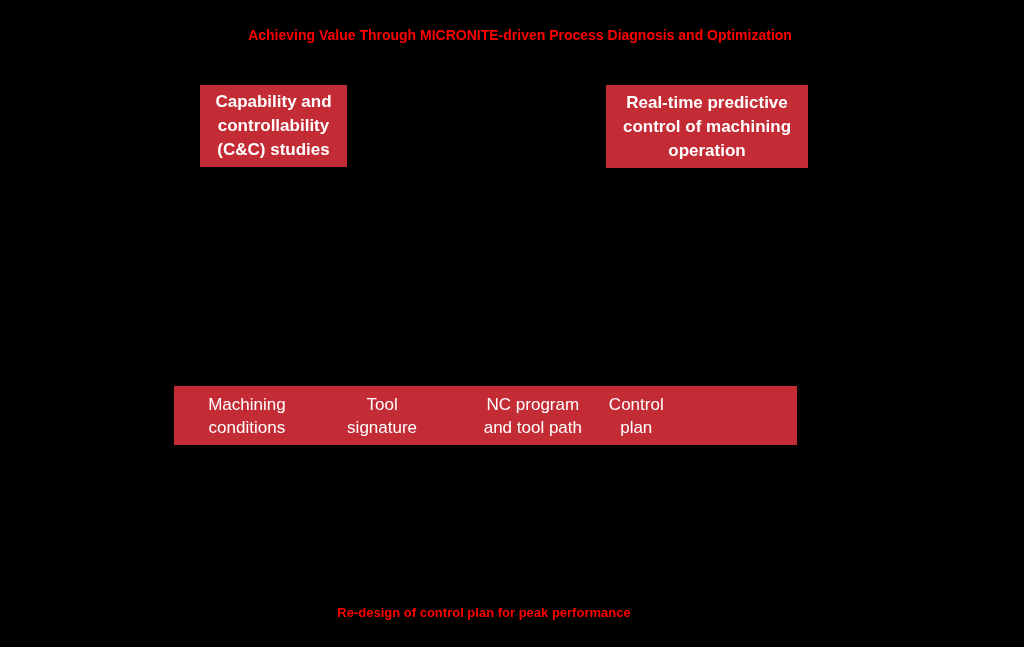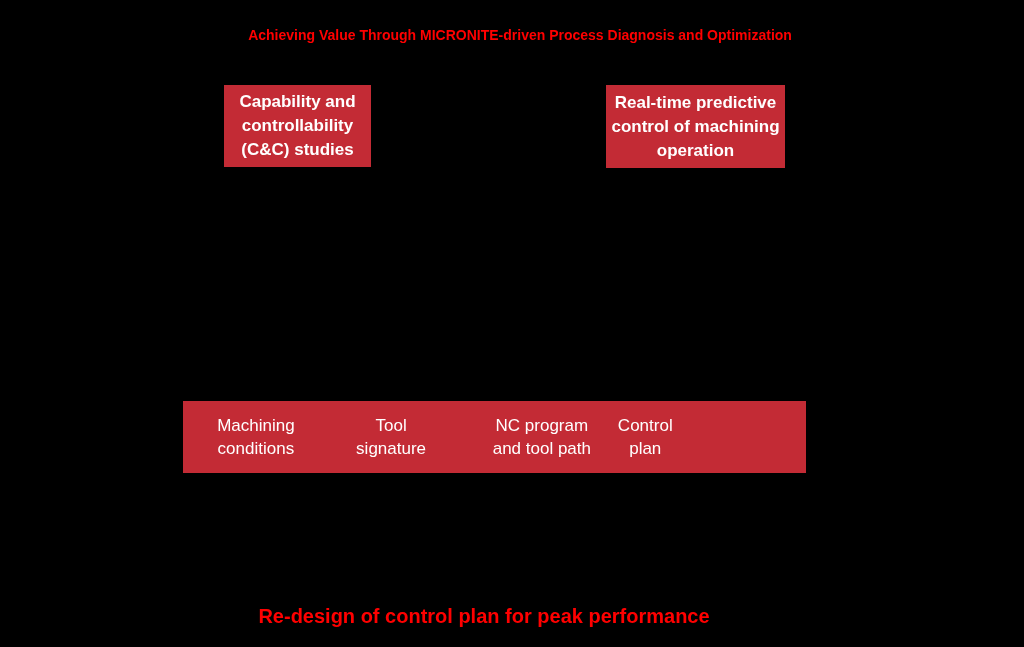--- a/index.html
+++ b/index.html
@@ -33,39 +33,38 @@
     font-weight: bold;
     font-size: 17px;
     line-height: 24px;
     text-align: center;
     display: flex;
     align-items: center;
     justify-content: center;
     white-space: pre-line;
   }
   .box-left {
-    left: 224px;
+    left: 200px;
     top: 85px;
     width: 147px;
     height: 82px;
   }
   .box-right {
     left: 606px;
     top: 85px;
-    width: 179px;
+    width: 202px;
     height: 83px;
   }
   .bar {
     position: absolute;
-    left: 183px;
+    left: 174px;
     top: 386px;
     width: 623px;
-    height: 72px;
+    height: 59px;
     background: var(--accent-red, #c32b35);
-    margin-top: 15px;
   }
   .bar-label {
     position: absolute;
     top: 50%;
     transform: translate(-50%, -50%);
     color: var(--box-text, #ffffff);
     font-size: 17px;
     line-height: 23px;
     text-align: center;
     white-space: pre-line;
@@ -74,21 +73,21 @@
   .bar-label:nth-child(2) { left: 33.4%; }
   .bar-label:nth-child(3) { left: 57.6%; }
   .bar-label:nth-child(4) { left: 74.2%; }
   .bar-label:nth-child(5) { left: 91.8%; text-align: right; }
   .footer {
     position: absolute;
     top: 605px;
     left: 50%;
     transform: translateX(calc(-50% - 28px));
     white-space: nowrap;
-    font-size: 20px;
+    font-size: 13px;
     font-weight: bold;
     color: var(--title-red, #ff0000);
   }
 </style>
 </head>
 <body>
 
 <div class="slide">
 
   <div class="title">Achieving Value Through MICRONITE-driven Process Diagnosis and Optimization</div>

